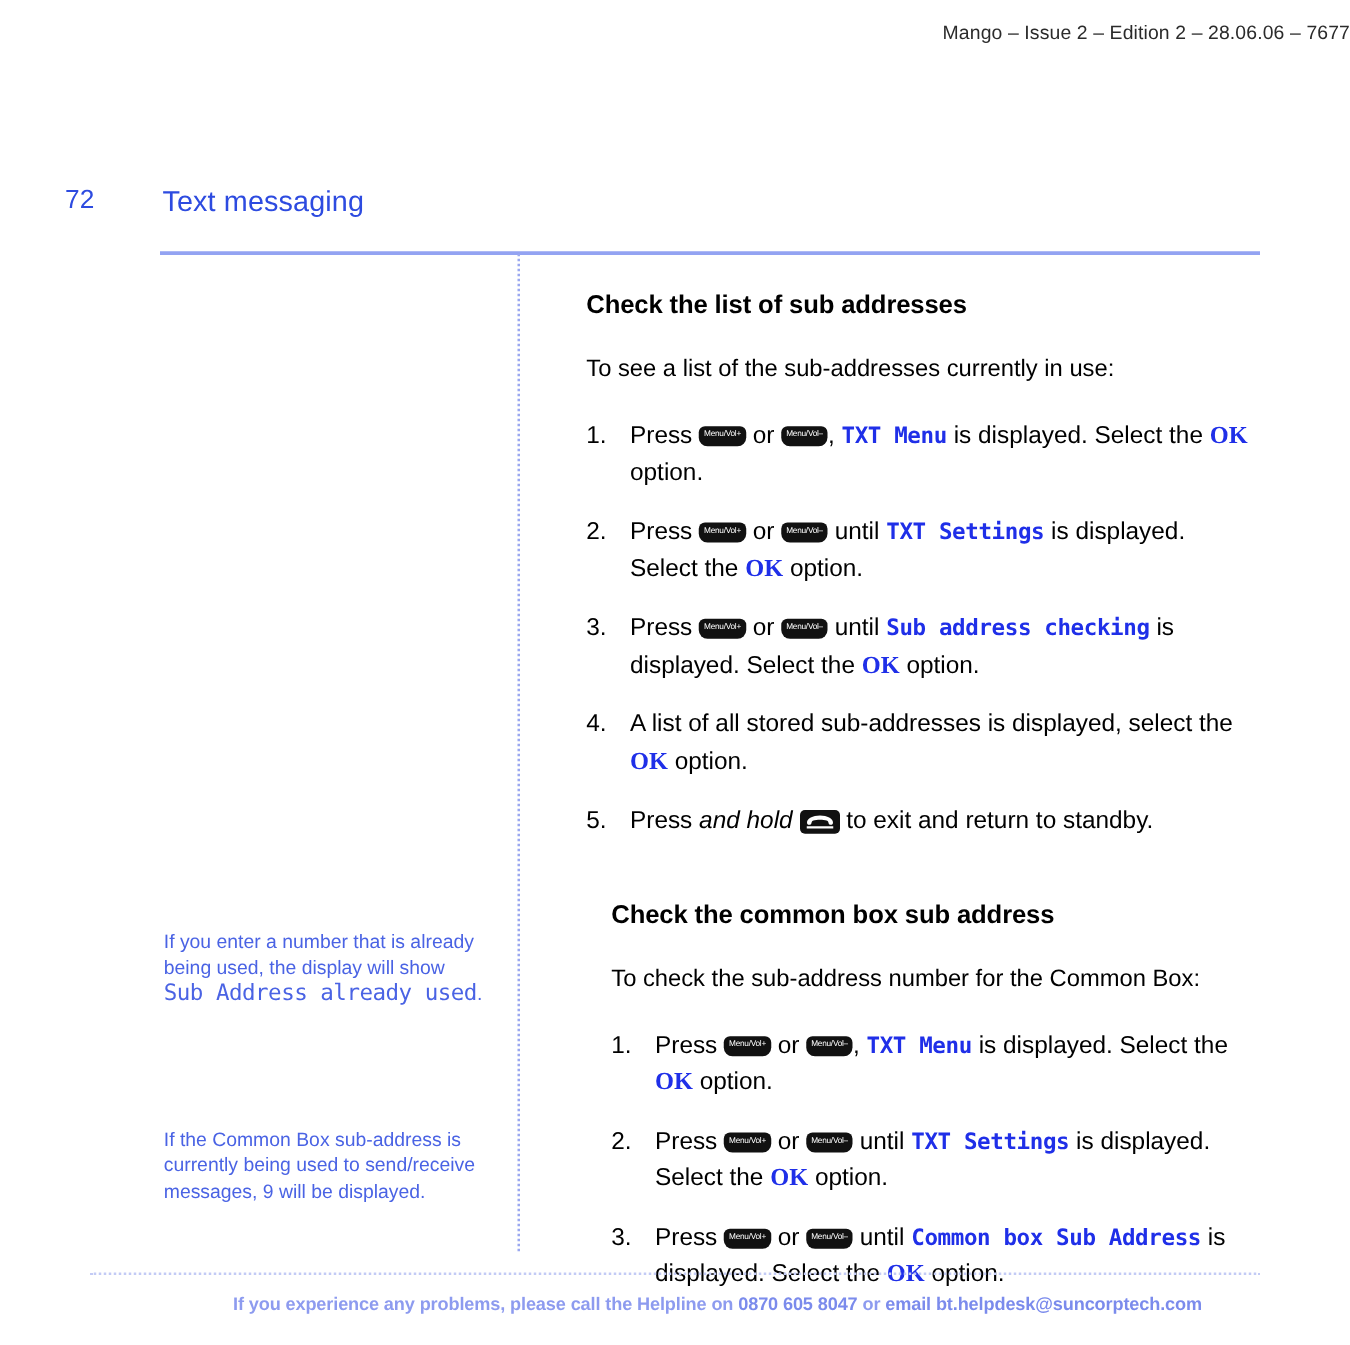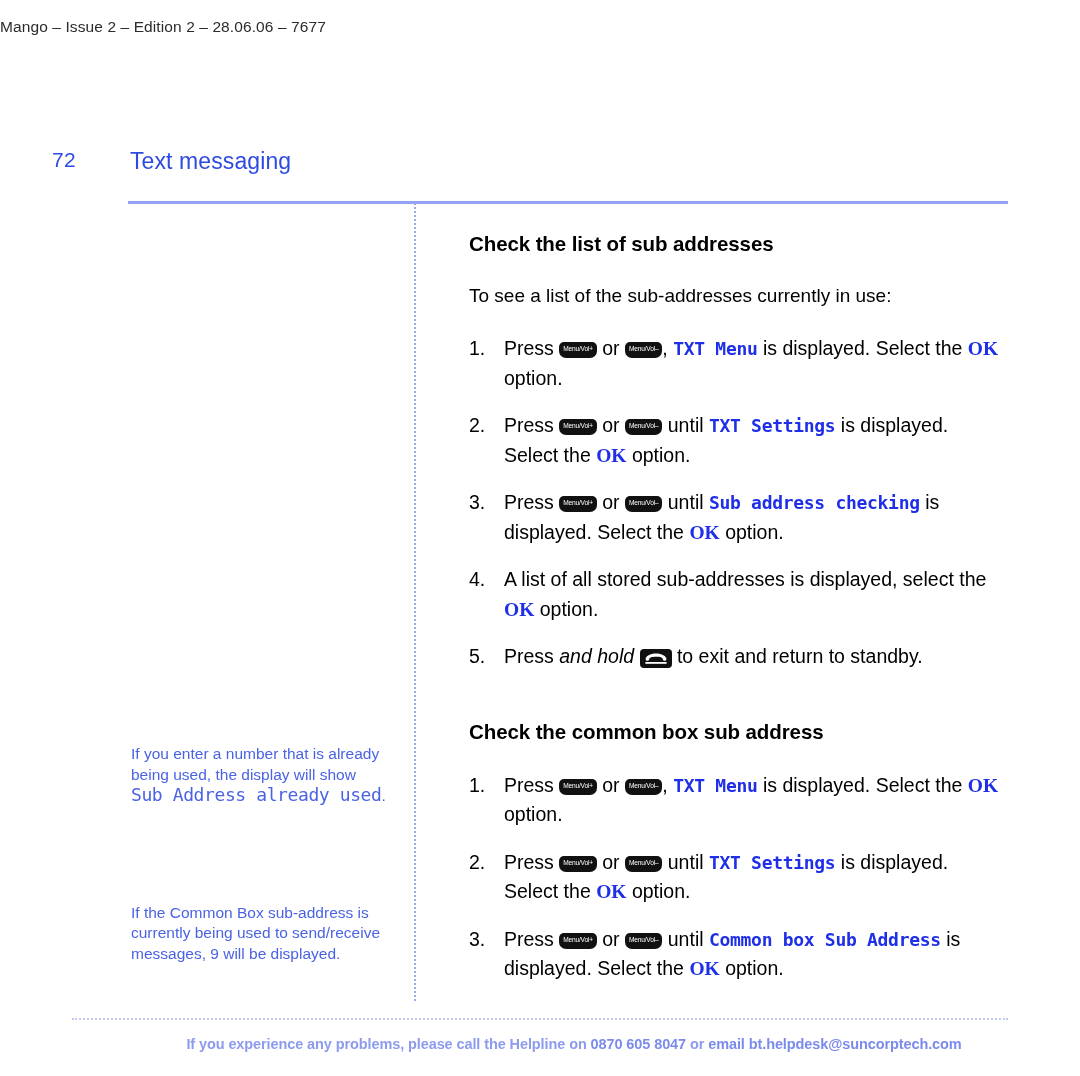--- a/index.html
+++ b/index.html
@@ -16,21 +16,21 @@
     color: #000000;
     overflow: hidden;
   }
 
   
   .running-head {
     position: absolute;
     top: 18px;
     left: 0;
     width: 1080px;
-    text-align: left;
+    text-align: right;
     font-size: 15.5px;
     color: #2b2b2b;
     letter-spacing: 0.1px;
   }
 
   
   .title-row {
     position: absolute;
     top: 148px;
     left: 0;
@@ -151,21 +151,21 @@
   ol.steps > li:last-child { margin-bottom: 0; }
   ol.steps > li::before {
     content: counter(step) ".";
     position: absolute;
     left: 0;
     top: 0;
     font-size: 19.5px;
     color: #000;
   }
 
-  .block-2 { margin-top: 48px; }
+  .block-2 { margin-top: 48px; margin-left: 20px; }
 
   
   .key {
     display: inline-block;
     background: #111111;
     color: #ffffff;
     border-radius: 5px 5px 7px 7px;
     font-size: 6.6px;
     font-family: "Liberation Sans", sans-serif;
     line-height: 11px;
@@ -261,20 +261,21 @@
     <li>
       <span>Press </span><span class="ital">and hold</span><span> </span><span class="key-hangup"><svg width="24" height="13" viewBox="0 0 24 13" xmlns="http://www.w3.org/2000/svg">
             <path d="M12 1.4C6.2 1.4 1.6 3.9 1.6 6.9c0 1.1.6 1.9 1.7 1.9 1.0 0 1.6-.5 1.8-1.3l.3-1.0c.2-.6.6-.9 1.3-1.1C8.0 5.0 9.9 4.8 12 4.8s4.0.2 5.3.6c.7.2 1.1.5 1.3 1.1l.3 1.0c.2.8.8 1.3 1.8 1.3 1.1 0 1.7-.8 1.7-1.9 0-3.0-4.6-5.5-10.4-5.5z" fill="#ffffff"></path>
             <rect x="1.4" y="10.0" width="21.2" height="1.8" fill="#ffffff"></rect>
           </svg></span><span> to exit and return to standby.</span>
     </li>
   </ol>
 
   <div class="block-2">
     <h2 class="section-head second">Check the common box sub address</h2>
+    <p class="lead">To check the sub-address number for the Common Box:</p>
 
     <ol class="steps">
       <li>
         <span>Press </span><span class="key">Menu/Vol+</span><span> or </span><span class="key">Menu/Vol–</span><span>, </span><span class="lcd">TXT Menu</span><span> is displayed. Select the </span><span class="ok">OK</span><span> option.</span>
       </li>
       <li>
         <span>Press </span><span class="key">Menu/Vol+</span><span> or </span><span class="key">Menu/Vol–</span><span> until </span><span class="lcd">TXT Settings</span><span> is displayed. Select the </span><span class="ok">OK</span><span> option.</span>
       </li>
       <li>
         <span>Press </span><span class="key">Menu/Vol+</span><span> or </span><span class="key">Menu/Vol–</span><span> until </span><span class="lcd">Common box Sub Address</span><span> is displayed. Select the </span><span class="ok">OK</span><span> option.</span>

